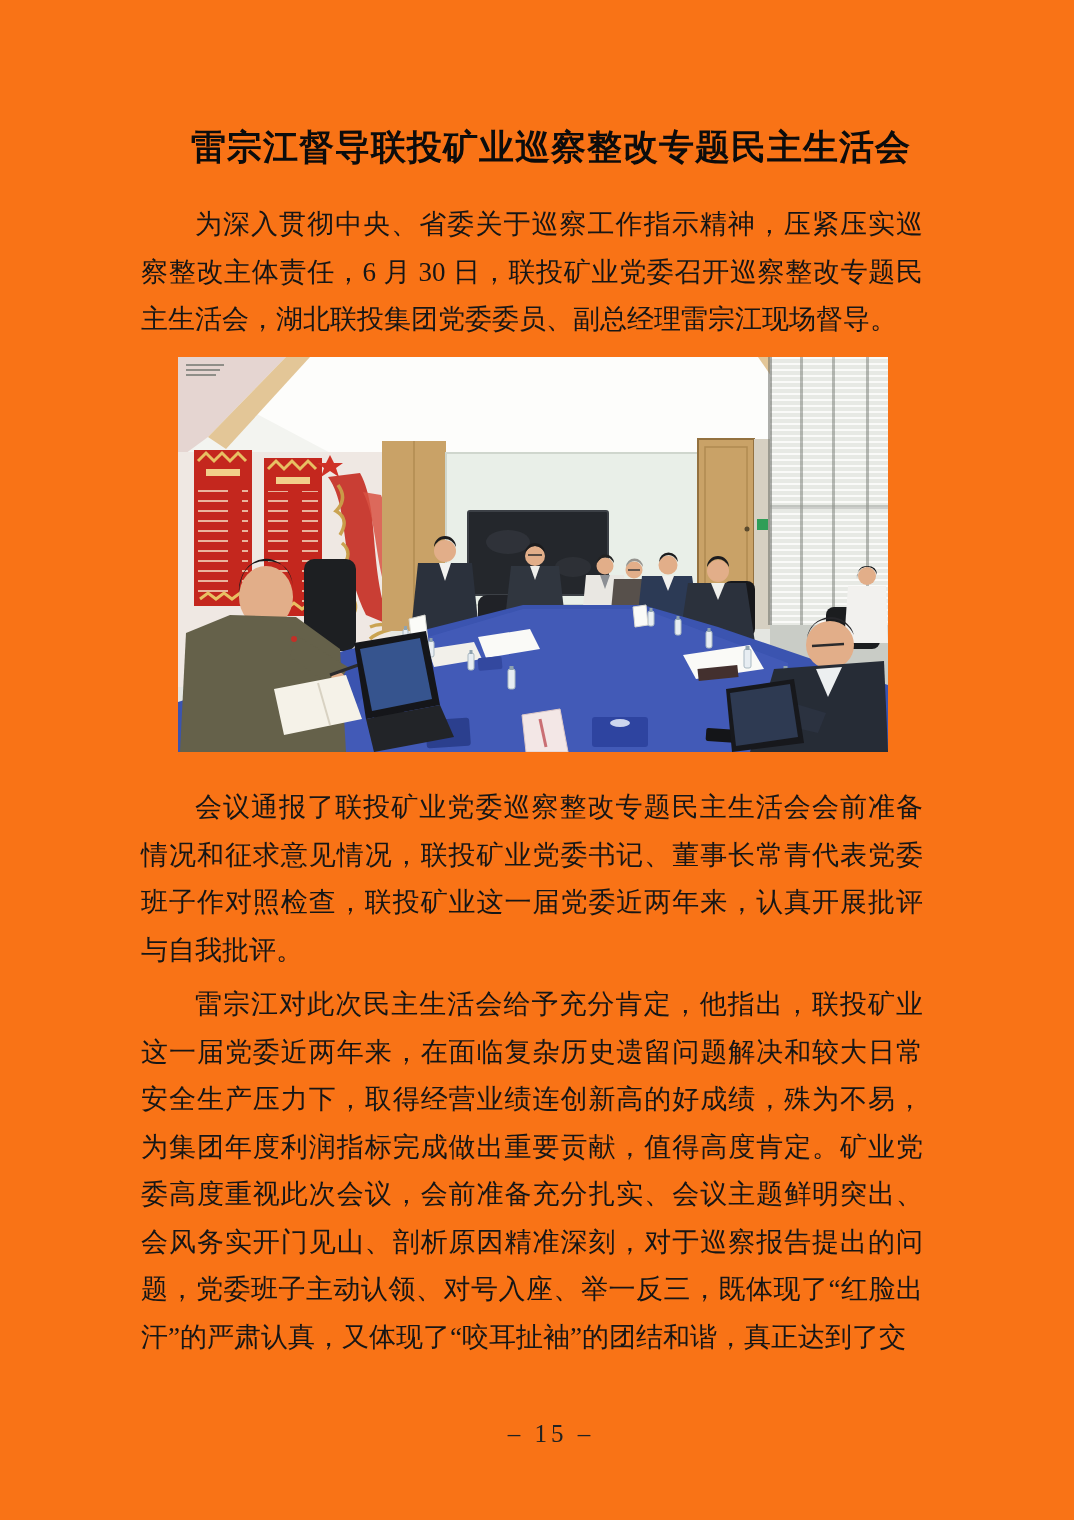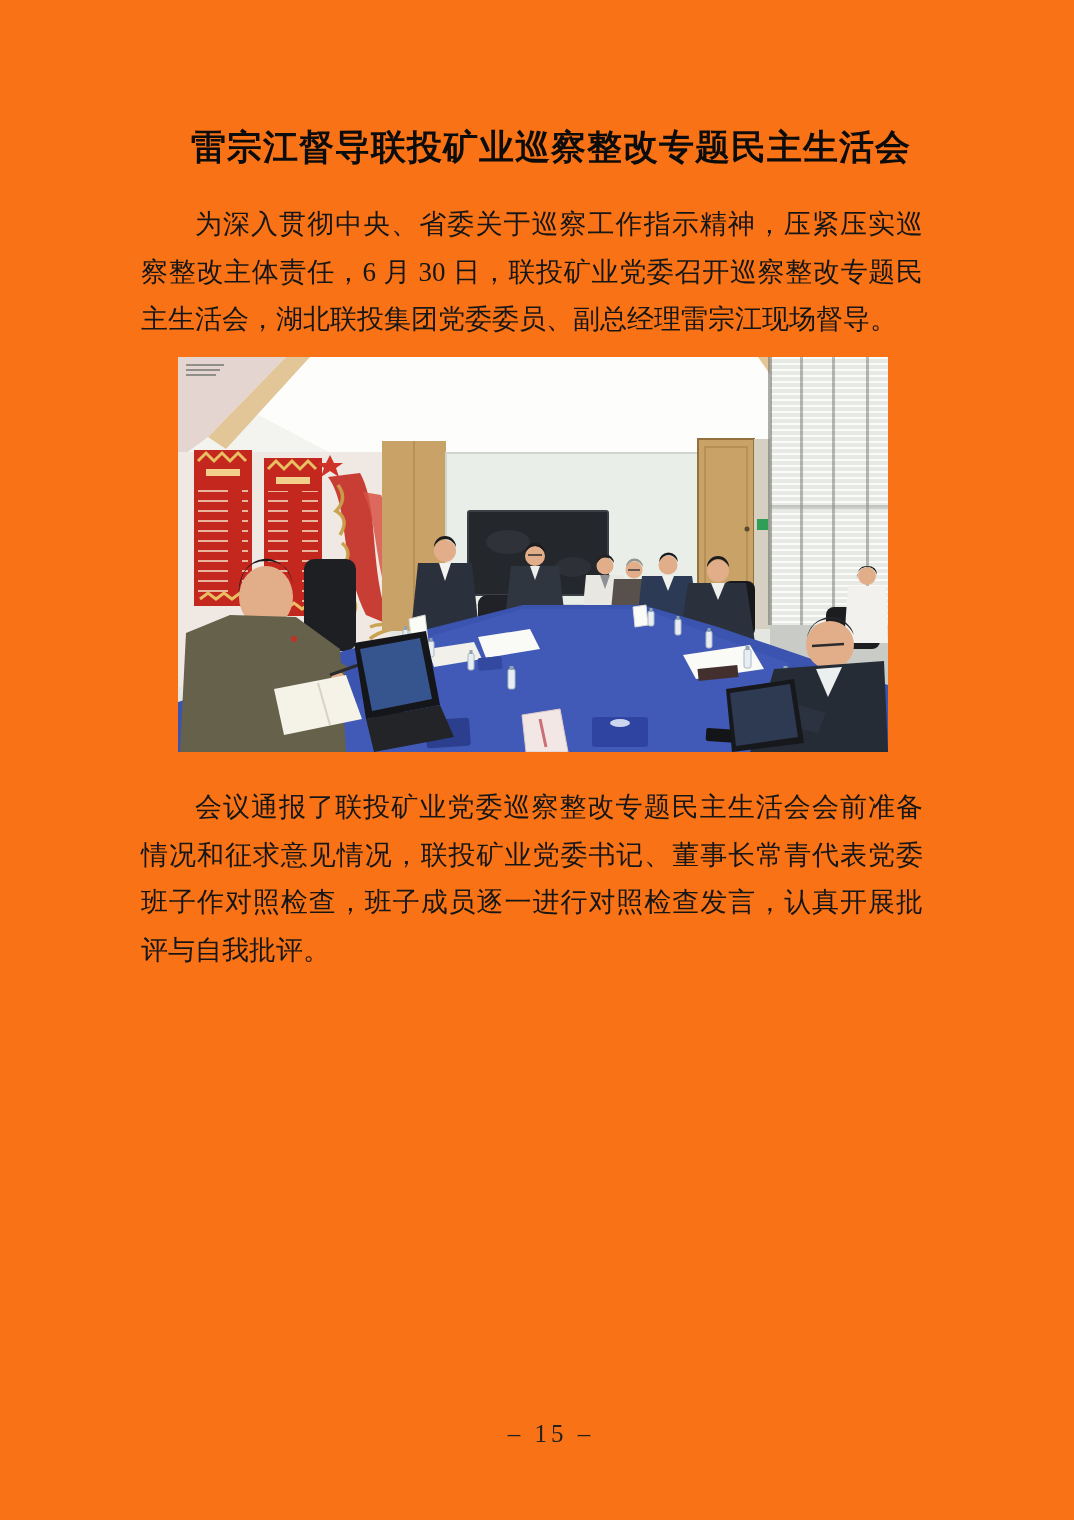--- a/index.html
+++ b/index.html
@@ -296,18 +296,19 @@
         <line x1="140" y1="326" x2="152" y2="368" stroke="#d8d2c2" stroke-width="2"></line>
       </g>
       <g>
         <polygon points="176,286 248,274 262,348 188,362" fill="#15161a"></polygon>
         <polygon points="182,292 242,281 254,342 194,354" fill="#36548e"></polygon>
         <polygon points="188,362 262,348 276,380 196,395" fill="#222428"></polygon>
       </g>
     </svg>
   </div>
 
-  <p class="para para-2">会议通报了联投矿业党委巡察整改专题民主生活会会前准备情况和征求意见情况，联投矿业党委书记、董事长常青代表党委班子作对照检查，班子成员逐一进行对照检查发言，认真开展批评与自我批评。</p>
-
+  <p class="para para-2">会议通报了联投矿业党委巡察整改专题民主生活会会前准备情况和征求意见情况，联投矿业党委书记、董事长常青代表党委班子作对照检查，联投矿业这一届党委近两年来，认真开展批评与自我批评。</p>
+
+  <p class="para para-3">雷宗江对此次民主生活会给予充分肯定，他指出，联投矿业这一届党委近两年来，在面临复杂历史遗留问题解决和较大日常安全生产压力下，取得经营业绩连创新高的好成绩，殊为不易，为集团年度利润指标完成做出重要贡献，值得高度肯定。矿业党委高度重视此次会议，会前准备充分扎实、会议主题鲜明突出、会风务实开门见山、剖析原因精准深刻，对于巡察报告提出的问题，党委班子主动认领、对号入座、举一反三，既体现了“红脸出汗”的严肃认真，又体现了“咬耳扯袖”的团结和谐，真正达到了交</p>
 
   <div class="page-footer">– 15 –</div>
 
 </div>
 
 </body></html>

